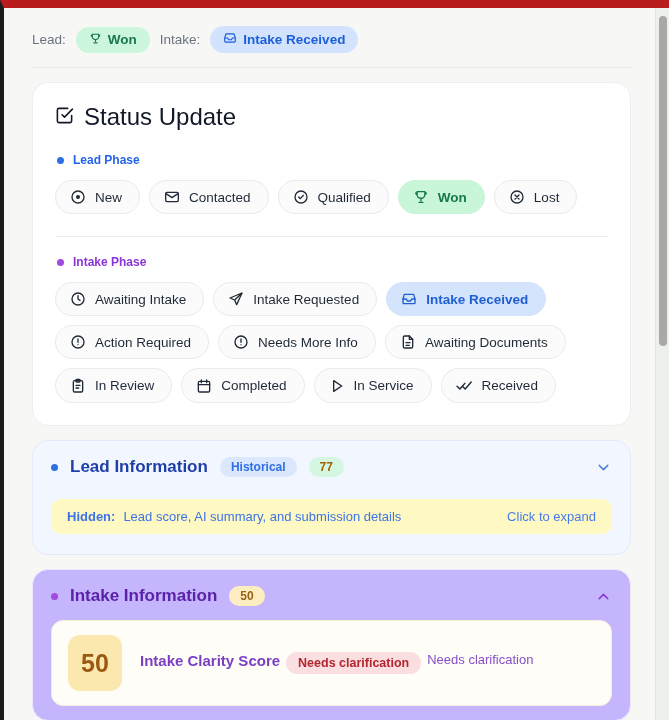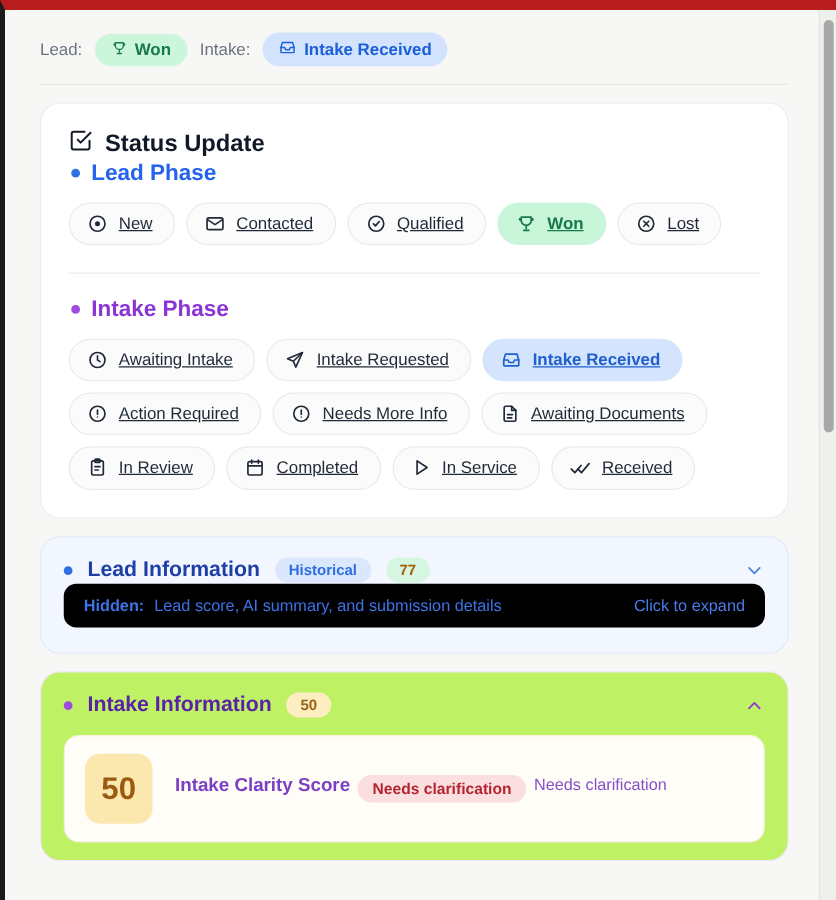--- a/index.html
+++ b/index.html
@@ -47,44 +47,44 @@
   .card {
     margin: 14px 24px 0 28px;
     border-radius: 16px;
     background: #ffffff;
     border: 1px solid #edeef0;
   }
   .card.status { padding: 20px 22px 22px 22px; }
 
   .card-title {
     display: flex; align-items: center; gap: 10px;
-    font-size: 19px; font-weight: 700; color: #111827;
+    font-size: 24px; font-weight: 400; color: #111827;
+    margin-bottom: 22px;
   }
 
   .phase-label {
     display: flex; align-items: center; gap: 9px;
-    font-size: 18px; font-weight: 600;
+    font-size: 12px; font-weight: 600;
     margin: 0 0 13px 2px;
   }
   .phase-label.lead { color: #2563eb; }
   .phase-label.intake { color: #8b35d6; }
   .dot { width: 7px; height: 7px; border-radius: 50%; display: inline-block; }
   .dot.blue { background: #2f6fe4; }
   .dot.purple { background: #a04ae0; }
 
   .chips { display: flex; flex-wrap: wrap; gap: 9px; }
   .chip {
-    display: inline-flex; align-items: flex-start; gap: 9px;
+    display: inline-flex; align-items: center; gap: 9px;
     border: 1px solid #e9eaec;
     background: #fbfbfb;
     border-radius: 999px;
     padding: 8px 17px 8px 14px;
     font-size: 13.5px; color: #1f2937; font-weight: 500;
     white-space: nowrap;
-    text-decoration: underline;
   }
   .chip.active-green { background: #c9f5d9; border-color: #c9f5d9; color: #16794a; font-weight: 600; }
   .chip.active-blue  { background: #d4e4fd; border-color: #d4e4fd; color: #1f5fd0; font-weight: 600; }
   .chip svg { display: block; flex: none; }
 
   .hr { height: 1px; background: #eceded; margin: 22px 0 18px 0; }
 
   
   .card.lead-info {
     background: #f2f6fe;
@@ -99,33 +99,33 @@
     border-radius: 999px; padding: 3px 11px;
     font-size: 12px; font-weight: 700;
   }
   .badge.hist { background: #dbe7fd; color: #2f6fe4; }
   .badge.green { background: #d5f7e1; color: #a16207; }
   .badge.amber { background: #fdeec2; color: #9a6214; }
   .chev {
     margin-left: auto; color: #4d7fe0; display: flex; align-items: center;
   }
   .hidden-row {
-    margin-top: 1px;
-    background: #000000;
+    margin-top: 22px;
+    background: #fef9c3;
     border-radius: 10px;
     padding: 10px 16px;
     display: flex; align-items: center;
     font-size: 13px; color: #3e73e8;
   }
   .hidden-row .hk { font-weight: 700; margin-right: 8px; }
   .hidden-row .expand { margin-left: auto; font-weight: 400; color: #4a7ce9; }
 
   
   .card.intake-info {
-    background: #bef264;
+    background: #c4b5fd;
     border: 1px solid #f0e6fb;
     padding: 16px 18px 14px 18px;
     margin-bottom: 0;
   }
   .chev.purple { color: #8b35d6; }
 
   .clarity {
     margin-top: 14px;
     background: #fffdf8;
     border: 1px solid #f6eedd;

